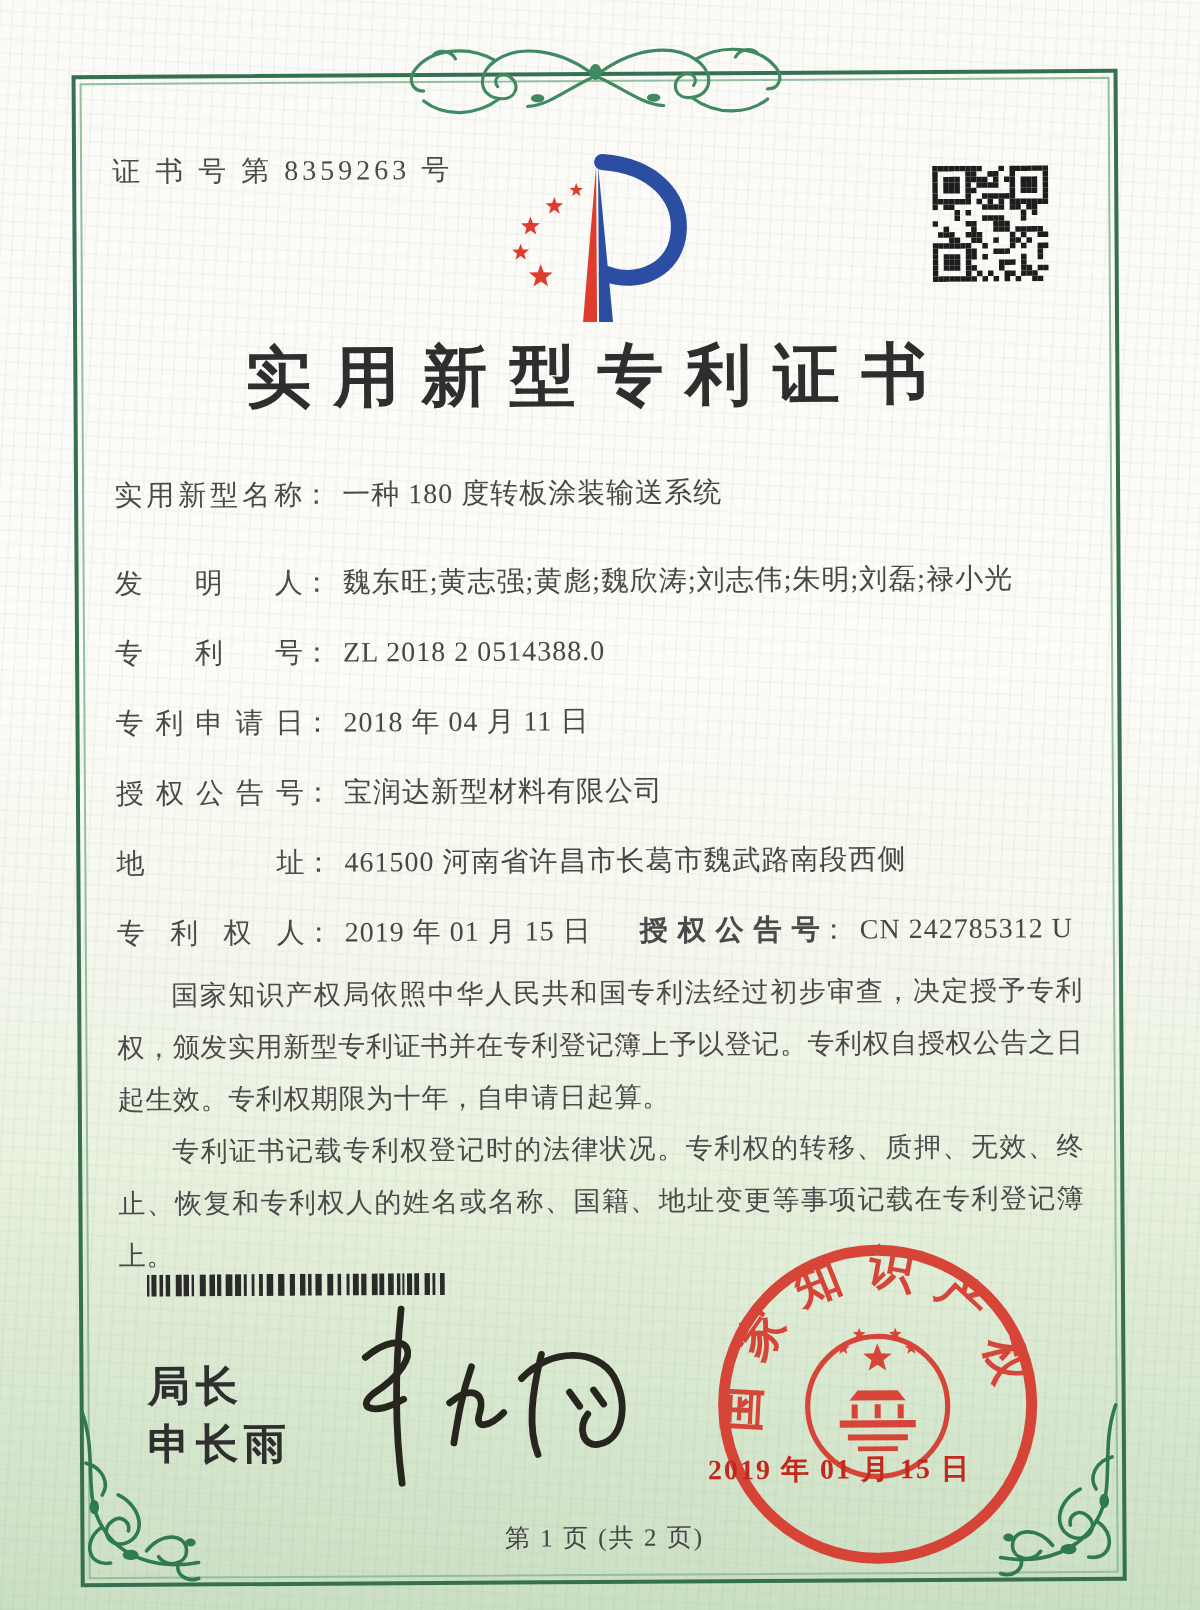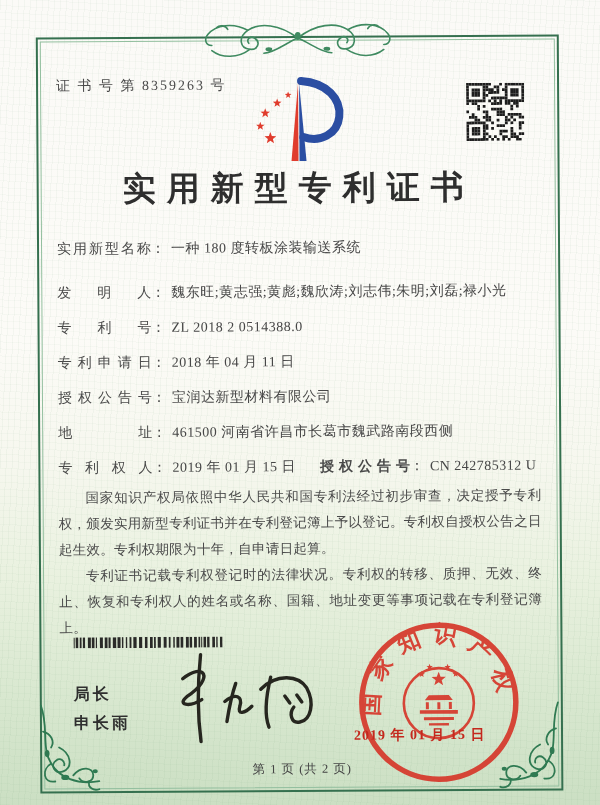--- a/index.html
+++ b/index.html
@@ -34,22 +34,22 @@
   .fields{left:58px;top:237px;width:482px;font-size:14px;line-height:21px;}
   .frow{margin-bottom:14px;white-space:nowrap;}
   .frow.gap{margin-bottom:23px;}
   .flabel{display:inline-block;width:94px;text-align:justify;text-align-last:justify;color:#4a4a4a;vertical-align:top;}
   .fcolon{color:#4a4a4a;}
   .fvalue{color:#474747;margin-left:6px;letter-spacing:.5px;}
   .pair2{margin-left:24px;}
   .pair2 .flabel{width:90px;font-weight:bold;}
   .paras{left:58px;top:484px;width:483px;font-size:13.5px;line-height:26px;text-align:justify;color:#4a4a4a;letter-spacing:.3px;}
   .paras p{margin:0;text-indent:2em;}
-  .signer{left:72px;top:678px;font-family:Liberation Sans, sans-serif;
-    font-size:16px;font-weight:700;letter-spacing:3px;color:#2f2f2f;line-height:29px;}
+  .signer{left:72px;top:678px;font-family:Liberation Serif, serif;
+    font-size:21px;font-weight:700;letter-spacing:3px;color:#2f2f2f;line-height:29px;}
   .seal-date{left:352px;top:727px;font-size:14px;color:#c4281d;letter-spacing:1px;z-index:6;font-weight:600;}
   .footer{left:0;top:761px;width:100%;text-align:center;font-size:12.5px;color:#444;letter-spacing:1px;}
   svg{display:block;}
   .logo{left:250px;top:76px;}
   .qr{left:468px;top:84px;}
   .barcode{left:72px;top:636px;}
   .sig{left:168px;top:648px;z-index:4;}
   .seal{left:352px;top:618px;z-index:5;opacity:.93;}
   .orn-top{left:170px;top:15px;z-index:2;}
   .orn-bl{left:27px;top:700px;z-index:2;}

